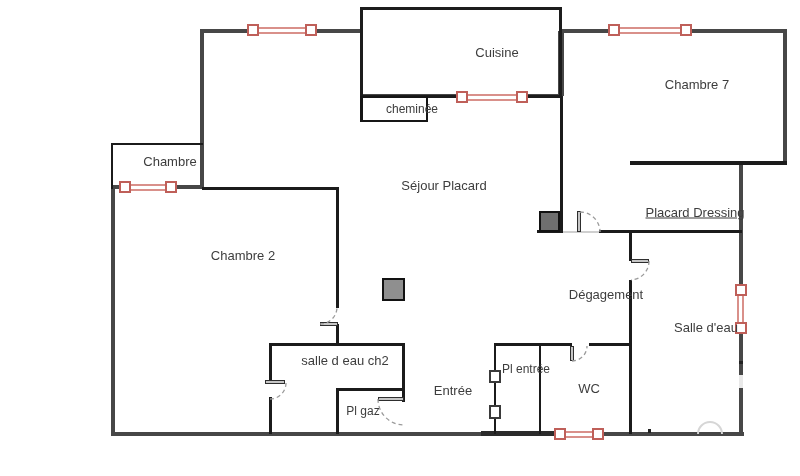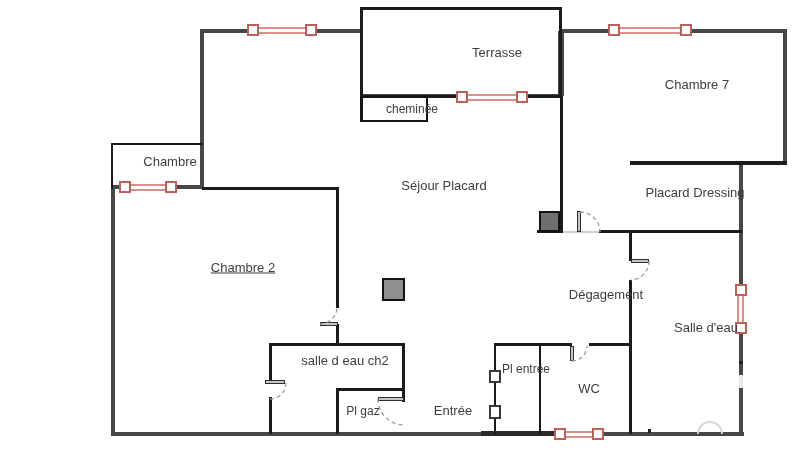--- a/index.html
+++ b/index.html
@@ -112,28 +112,28 @@
   <svg class="arcs" width="800" height="476" viewBox="0 0 800 476">
     <path class="arc" d="M580,212 A20,20 0 0 1 600,232"></path>
     <path class="arc" d="M320,324 A17,17 0 0 0 337,307"></path>
     <path class="arc" d="M649,261 A19,19 0 0 1 631,280"></path>
     <path class="arc" d="M572,361 A15,15 0 0 0 587,346"></path>
     <path class="arc" d="M286,383 A16,16 0 0 1 270,399"></path>
     <path class="arc" d="M378,399 A26,26 0 0 0 403,425"></path>
     <path class="arc-faint" d="M698,434 A12,12 0 0 1 722,434"></path>
   </svg>
 
-  <div class="label" style="left:497px;top:52px;">Terrasse</div>
+  <div class="label" style="left:497px;top:52px;">Cuisine</div>
   <div class="label" style="left:697px;top:84px;">Chambre 7</div>
   <div class="label sm" style="left:412px;top:109px;">cheminée</div>
   <div class="label" style="left:170px;top:161px;">Chambre</div>
   <div class="label" style="left:444px;top:185px;">Séjour Placard</div>
-  <div class="label" style="left:695px;top:192px;">Placard Dressing</div>
-  <div class="label" style="left:243px;top:267px;text-decoration:underline;">Chambre 2</div>
+  <div class="label" style="left:695px;top:212px;text-decoration:underline;">Placard Dressing</div>
+  <div class="label" style="left:243px;top:255px;">Chambre 2</div>
   <div class="label" style="left:606px;top:294px;">Dégagement</div>
   <div class="label" style="left:706px;top:327px;">Salle d'eau</div>
   <div class="label" style="left:345px;top:360px;">salle d eau ch2</div>
   <div class="label sm" style="left:526px;top:369px;">Pl entrée</div>
-  <div class="label" style="left:453px;top:410px;text-align:right;">Entrée</div>
+  <div class="label" style="left:453px;top:390px;text-align:right;">Entrée</div>
   <div class="label" style="left:589px;top:388px;">WC</div>
   <div class="label sm" style="left:363px;top:411px;">Pl gaz</div>
 
 </div>
 
 </body></html>

